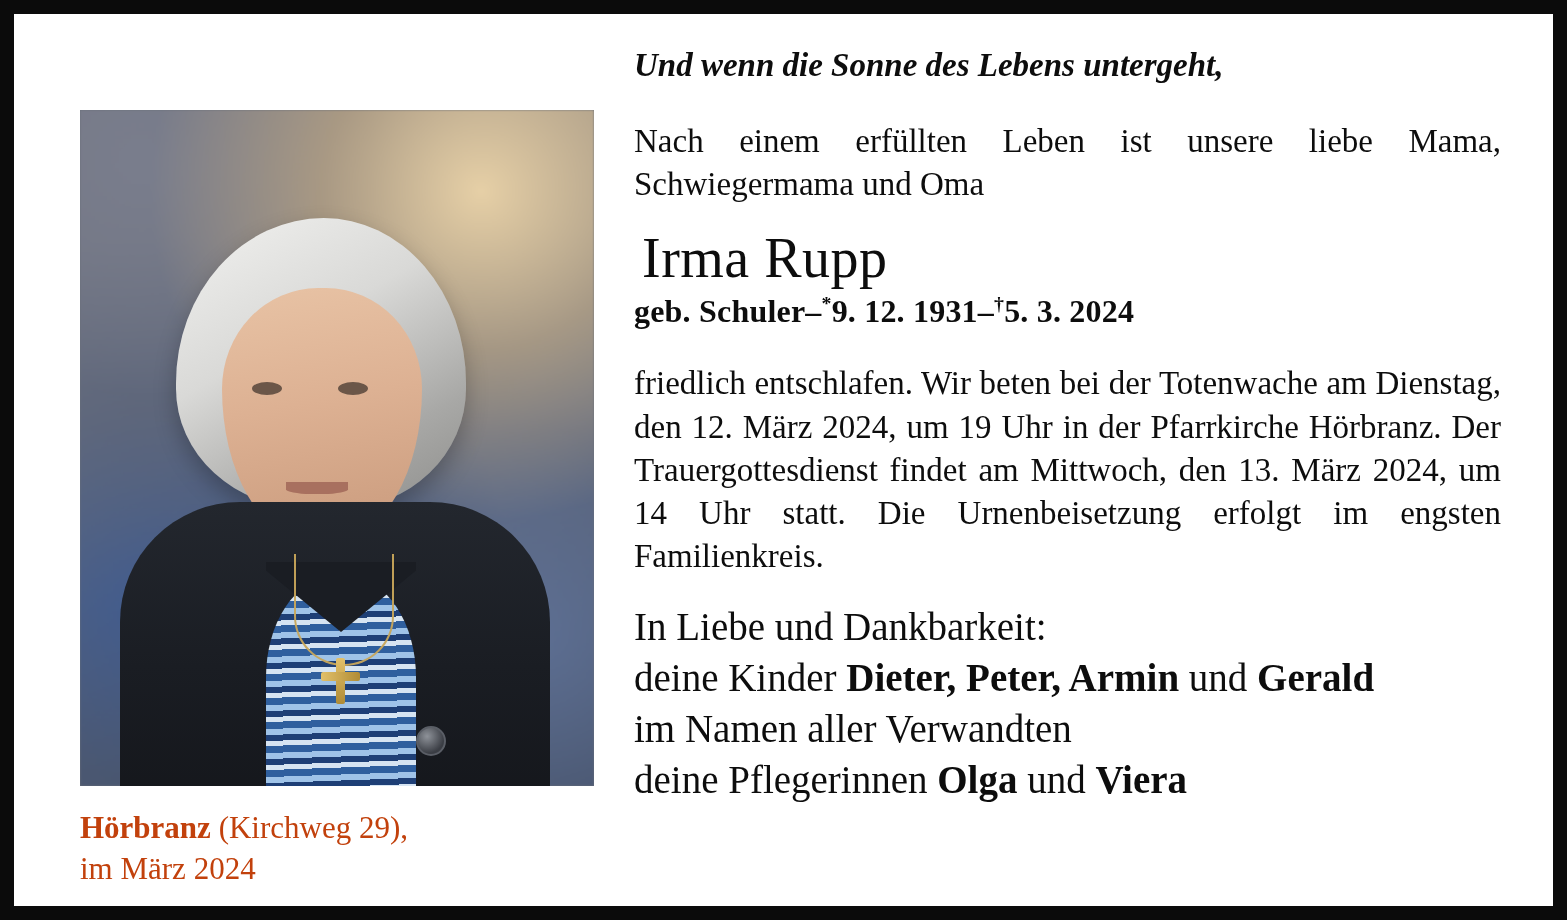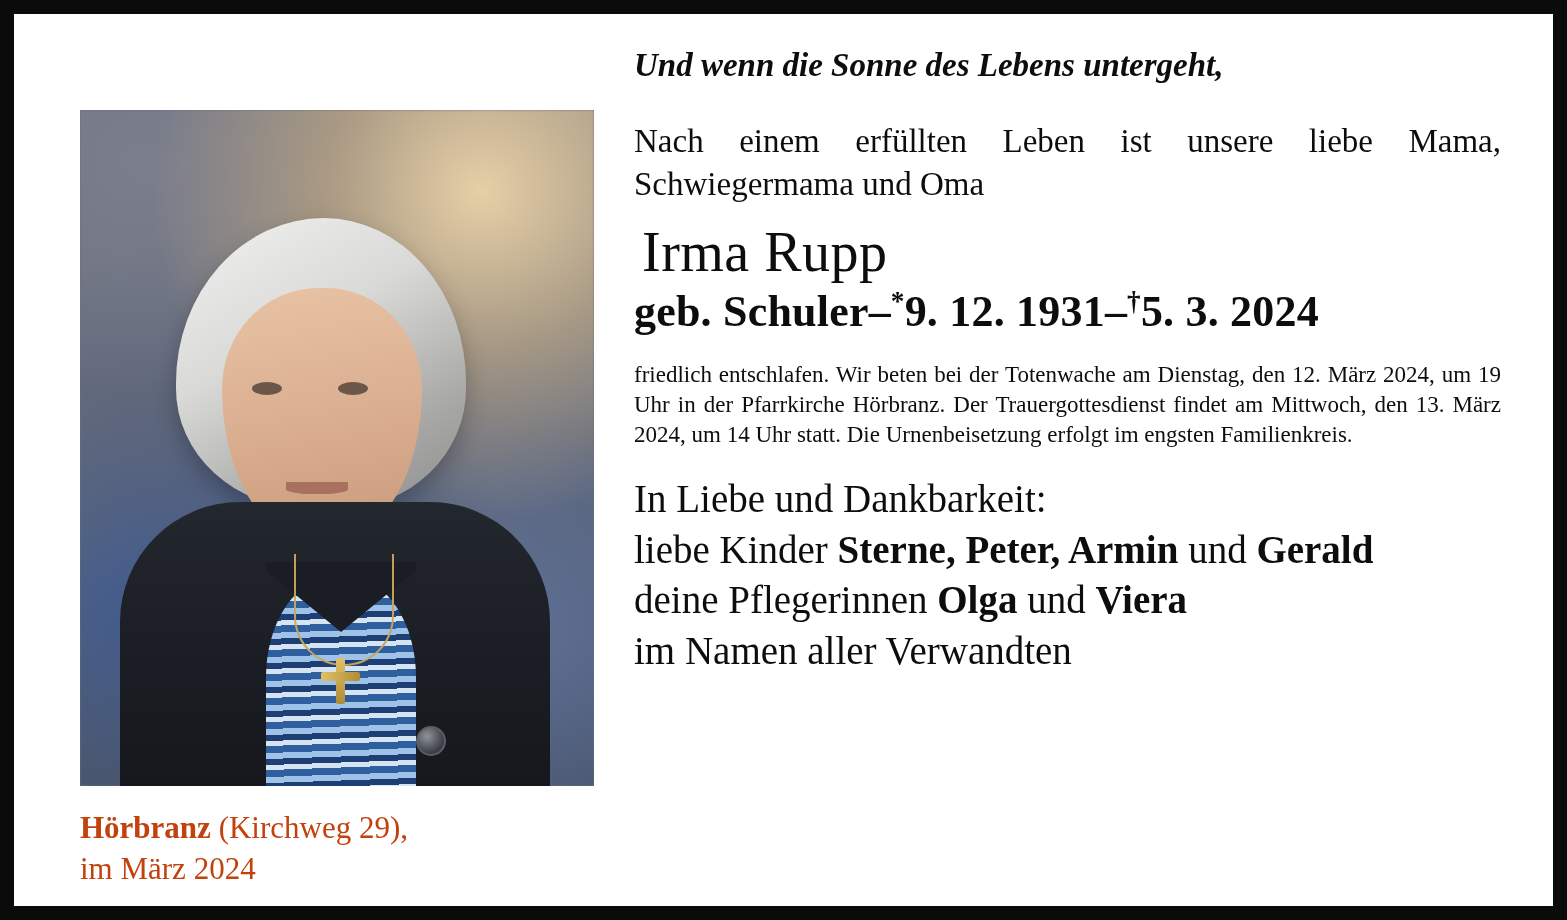--- a/index.html
+++ b/index.html
@@ -199,36 +199,36 @@
     font-style: italic;
     font-weight: bold;
     font-size: 33px;
     line-height: 1.30;
     margin-bottom: 26px;
   }
   #intro {
     font-size: 33px;
     line-height: 1.32;
     text-align: justify;
-    margin-bottom: 14px;
+    margin-bottom: 20px;
   }
   #deceased-name {
     font-size: 56px;
     line-height: 1.12;
     margin: 6px 0 0 8px;
     letter-spacing: 0.5px;
   }
   #deceased-dates {
-    font-size: 44px;
+    font-size: 32px;
     font-weight: bold;
     margin: 2px 0 16px 0;
     letter-spacing: 0.2px;
   }
   #main-text {
-    font-size: 23px;
+    font-size: 33px;
     line-height: 1.31;
     text-align: justify;
     margin-bottom: 24px;
   }
   #closing {
     font-size: 39px;
     line-height: 1.30;
   }
   #closing .line { display: block; }
   #closing b { font-weight: bold; }
@@ -276,20 +276,20 @@
       <div id="deceased-name">Irma Rupp</div>
 
       <div id="deceased-dates">
         <span>geb. Schuler</span><span>–</span><span class="sup">*</span><span>9. 12. 1931</span><span>–</span><span class="sup">†</span><span>5. 3. 2024</span>
       </div>
 
       <p id="main-text">friedlich entschlafen. Wir beten bei der Totenwache am Dienstag, den 12. März 2024, um 19 Uhr in der Pfarrkirche Hörbranz. Der Trauergottesdienst findet am Mittwoch, den 13. März 2024, um 14 Uhr statt. Die Urnenbeisetzung erfolgt im engsten Familienkreis.</p>
 
       <div id="closing">
         <span class="line">In Liebe und Dankbarkeit:</span>
-        <span class="line"><span>liebe Kinder </span><b>Sterne, Peter, Armin</b><span> und </span><b>Gerald</b></span>
+        <span class="line"><span>deine Kinder </span><b>Dieter, Peter, Armin</b><span> und </span><b>Gerald</b></span>
+        <span class="line">im Namen aller Verwandten</span>
         <span class="line"><span>deine Pflegerinnen </span><b>Olga</b><span> und </span><b>Viera</b></span>
-        <span class="line">im Namen aller Verwandten</span>
       </div>
 
     </div>
   </div>
 </div>
 
 </body></html>

